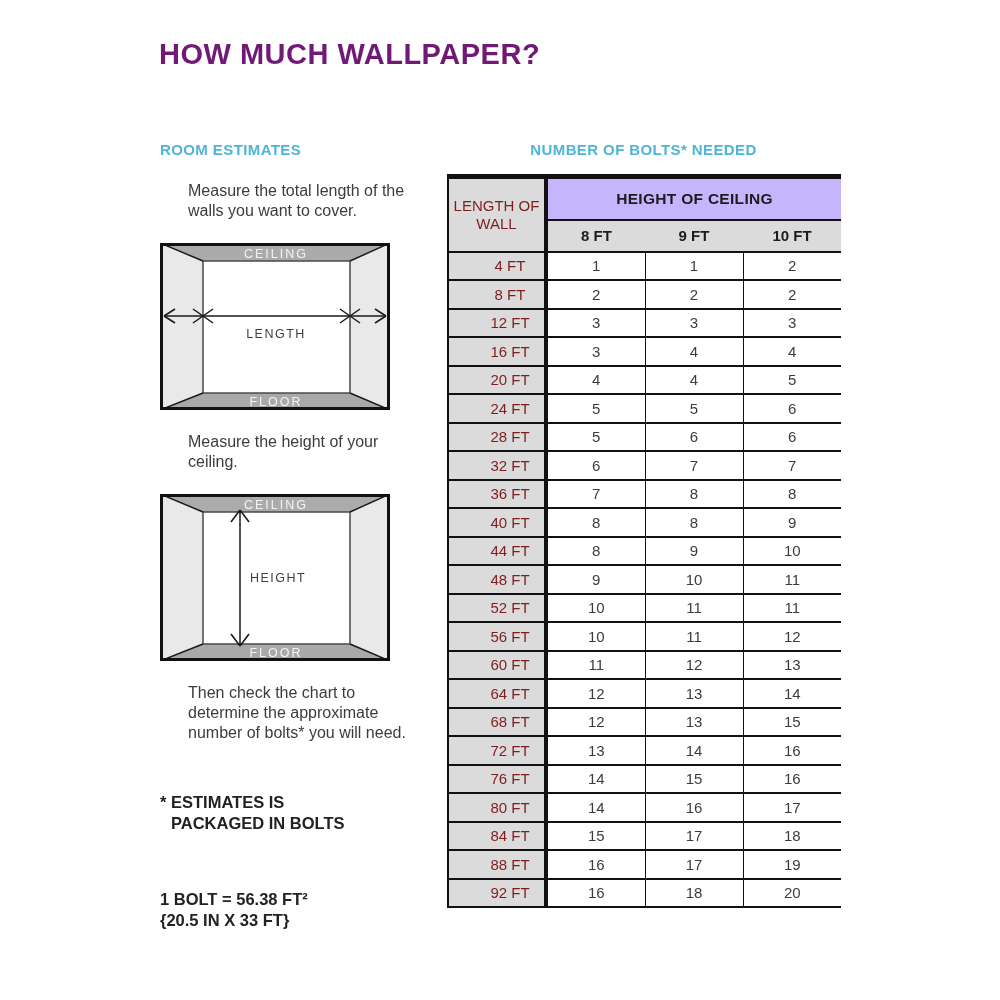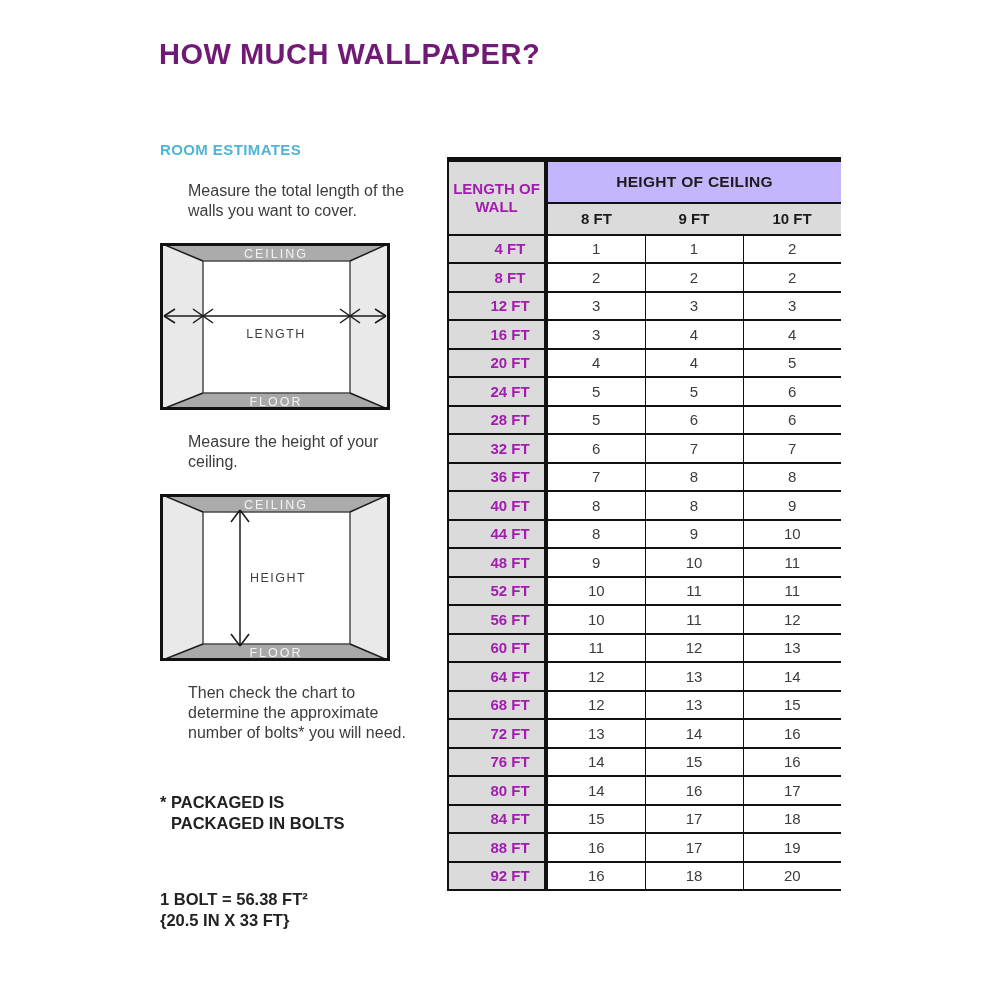--- a/index.html
+++ b/index.html
@@ -35,21 +35,21 @@
     border-left: 2px solid #111;
     border-bottom: 2px solid #111;
     font-size: 15px;
   }
   table.bolts th, table.bolts td {
     border-bottom: 2px solid #111;
     text-align: center; vertical-align: middle;
     padding: 0;
   }
   .wall-col {
-    background: #dbdbdb; font-weight: bold; color: #a21caf;
+    background: #dbdbdb; font-weight: normal; color: #7f1d1d;
     border-right: 4px solid #111;
   }
   th.group-header {
     background: #c4b5fd; color: #1c1c1c; font-weight: bold;
     height: 43px; font-size: 15.5px; letter-spacing: 0.3px;
   }
   th.sub-header {
     background: #dbdbdb; color: #1c1c1c; font-weight: bold; height: 32px;
   }
   th.wall-header {
@@ -119,32 +119,33 @@
     </g>
     <rect x="1.5" y="1.5" width="227" height="164" fill="none" stroke="#111" stroke-width="3"></rect>
     <text x="116" y="14.5" text-anchor="middle" font-size="12.5" letter-spacing="2" fill="#f3f3f3">CEILING</text>
     <text x="116" y="163" text-anchor="middle" font-size="12.5" letter-spacing="2" fill="#f3f3f3">FLOOR</text>
     <text x="118" y="88" text-anchor="middle" font-size="12.5" letter-spacing="1.5" fill="#3f3f3f">HEIGHT</text>
   </svg>
 
   <p class="abs para" style="top:683px; width:236px;">Then check the chart to determine the approximate number of bolts* you will need.</p>
 
   <div class="abs footnote" style="top:792px;">
-    <div>* PACKAGED IS</div>
+    <div>* ESTIMATES IS</div>
     <div class="indent">PACKAGED IN BOLTS</div>
   </div>
 
   <div class="abs bolt-info" style="top:846px;margin-top:43px;">
     <div>1 BOLT = 56.38 FT²</div>
     <div>{20.5 IN X 33 FT}</div>
   </div>
 
 </div>
 
 <div class="table-wrap">
+  <div class="table-heading section-heading">NUMBER OF BOLTS* NEEDED</div>
 
   <table class="bolts">
     <colgroup>
       <col style="width:98px">
         <col style="width:99px">
         <col style="width:98px">
         <col style="width:98px">
     </colgroup>
     <thead>
       <tr>

